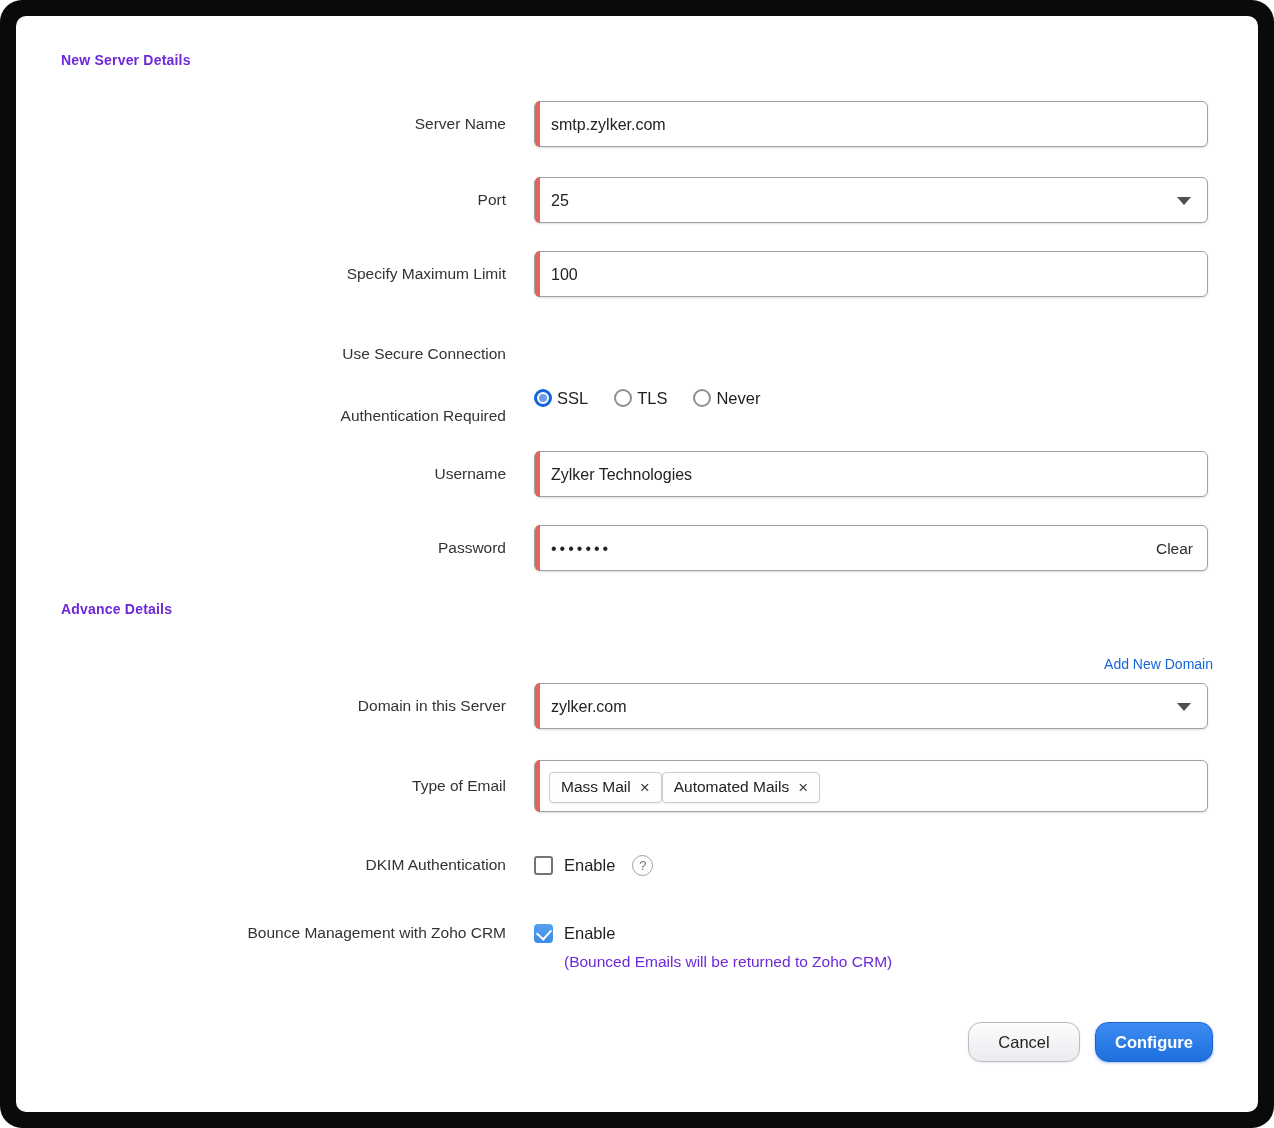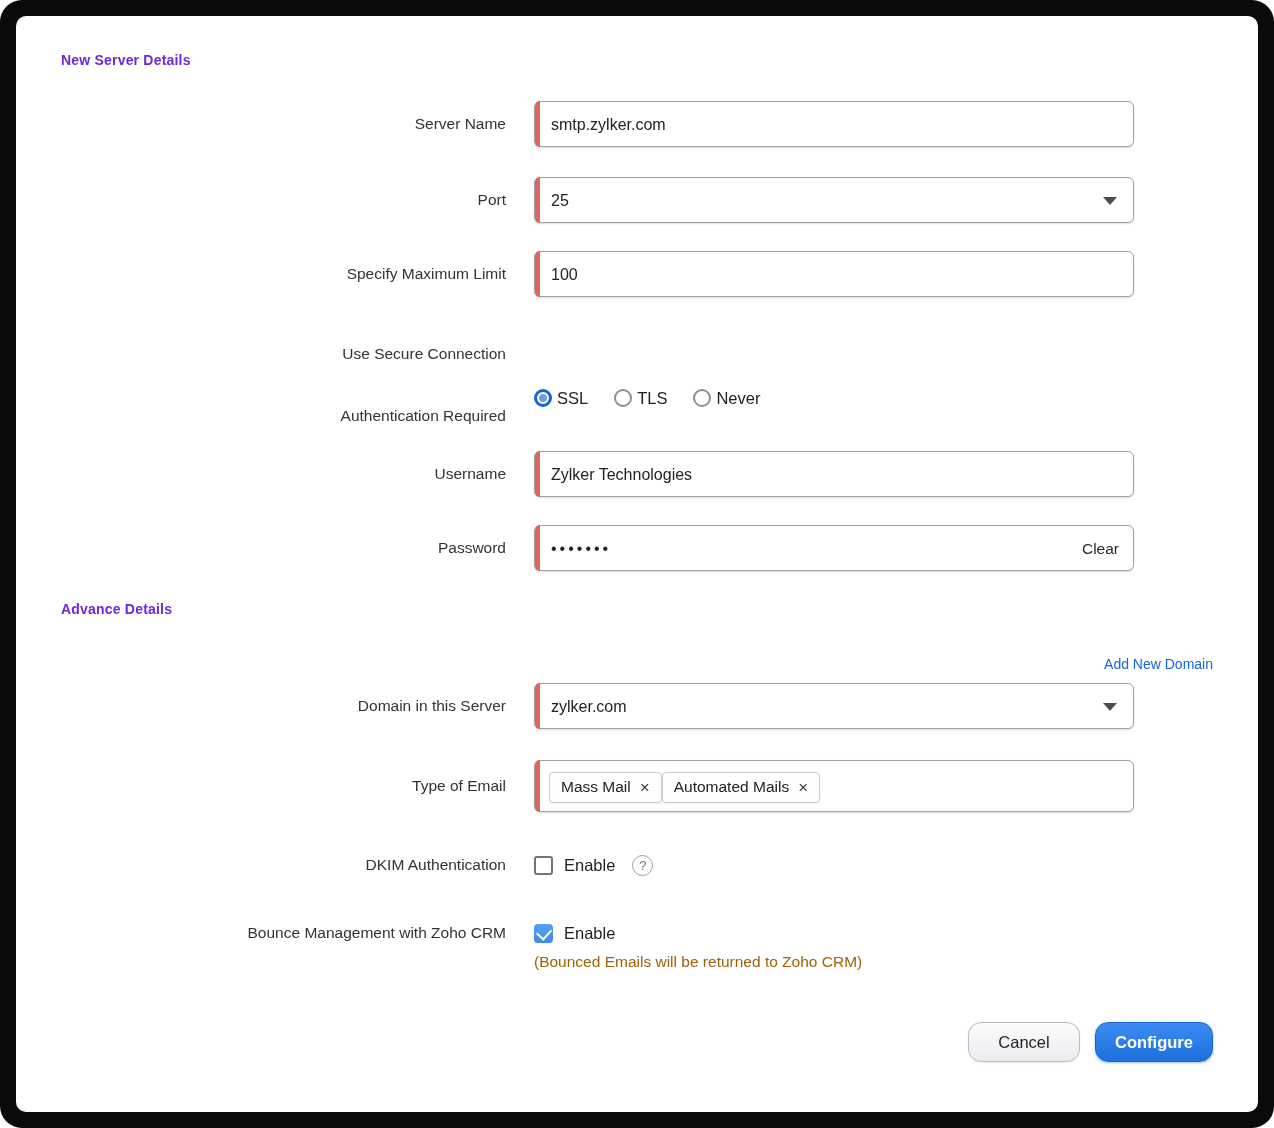--- a/index.html
+++ b/index.html
@@ -8,21 +8,21 @@
   .panel { position:absolute; left:16px; top:16px; width:1242px; height:1096px; background:#fff; border-radius:10px; }
 
   .h-section { position:absolute; left:45px; font-size:14px; font-weight:700; color:#6d28d9; letter-spacing:0.2px; }
   #h1 { top:36px; }
   #h2 { top:585px; }
 
   .row { position:absolute; left:45px; width:1152px; }
   .row .lbl { position:absolute; left:0; top:0; width:445px; text-align:right; font-size:15.5px; color:#333; }
   .row .ctl { position:absolute; left:473px; top:0; width:679px; }
 
-  .ibox { position:relative; width:600px; height:46px; background:#fff;
+  .ibox { position:relative; width:674px; height:46px; background:#fff;
           border:1px solid #9aa2ab; border-radius:6px;
           box-shadow:0 1px 2px rgba(60,64,67,0.18); }
   .ibox::before { content:""; position:absolute; left:0; top:-1px; bottom:-1px; width:5px;
           background:#e2635b; border-radius:6px 0 0 6px; }
   .ibox .val { position:absolute; left:16px; top:0; line-height:46px; font-size:16px; color:#222; }
   .caret { position:absolute; right:16px; top:19px; width:0; height:0;
           border-left:7px solid transparent; border-right:7px solid transparent; border-top:8px solid #4a4f55; }
 
   .lh46 { line-height:46px; }
   .lh26 { line-height:26px; }
@@ -56,21 +56,21 @@
 
   
   .cb-line { display:flex; align-items:center; gap:11px; height:26px; }
   .checkbox { width:19px; height:19px; border:2px solid #70757a; border-radius:3px; background:#fff; }
   .checkbox.checked { border:none; background:linear-gradient(#55a0f0,#3d8ae8); border-radius:4px; position:relative; }
   .checkbox.checked::after { content:""; position:absolute; left:4.5px; top:2.5px; width:8px; height:11px;
           border:solid #fff; border-width:0 2.5px 2.5px 0; transform:rotate(42deg); }
   .cb-lab { font-size:16.5px; color:#1f1f1f; }
   .help { width:21px; height:21px; border:1.5px solid #9aa0a6; border-radius:50%;
           font-size:13px; color:#70757a; display:flex; align-items:center; justify-content:center; margin-left:6px; cursor:pointer; }
-  .note { margin-top:7px; font-size:15.5px; color:#a16207; }
+  .note { margin-top:7px; margin-left:30px; font-size:15.5px; color:#6d28d9; }
 
   
   .btn-row { position:absolute; right:45px; top:1006px; display:flex; gap:15px; }
   .btn { height:40px; border-radius:13px; font-size:16.5px; display:flex; align-items:center; justify-content:center; cursor:pointer; }
   .btn-cancel { width:112px; background:linear-gradient(#fdfdfd,#ebebf0); border:1px solid #b8bcc6; color:#1f1f1f;
           box-shadow:0 1px 2px rgba(0,0,0,0.08); }
   .btn-primary { width:118px; background:linear-gradient(#3e8cf2,#1d6fdd); border:1px solid #1a64cf; color:#fff;
           font-weight:700; box-shadow:0 1px 3px rgba(21,101,216,0.4); }
 
   

